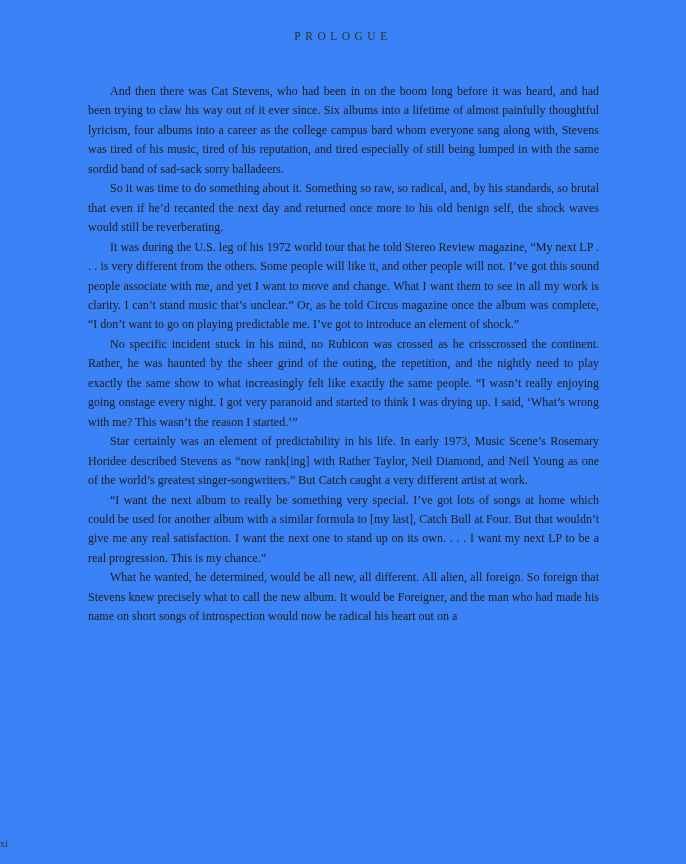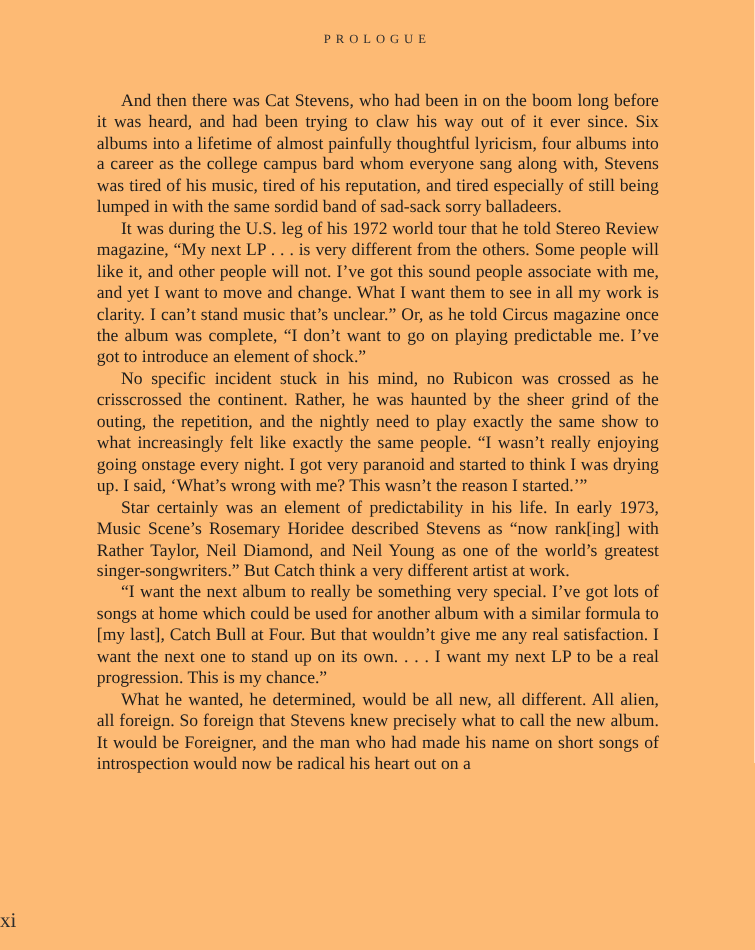--- a/index.html
+++ b/index.html
@@ -4,21 +4,21 @@
 <style>
   html, body {
     margin: 0;
     padding: 0;
     background: #ffffff;
   }
   .page {
     position: relative;
     width: 686px;
     height: 864px;
-    background: #fdba74;
+    background: #3b82f6;
     font-family: "Liberation Serif", serif;
     color: #1c1c1c;
     overflow: hidden;
     box-sizing: border-box;
   }
   .running-head {
     position: absolute;
     top: 30px;
     left: 0;
     width: 100%;
@@ -26,51 +26,52 @@
     font-size: 11.5px;
     letter-spacing: 4.5px;
     color: #2e2e2e;
     font-family: "Liberation Serif", serif;
   }
   .body-text {
     position: absolute;
     top: 82px;
     left: 88px;
     width: 511px;
-    font-size: 16px;
+    font-size: 12px;
     line-height: 19.45px;
     text-align: justify;
     color: #1c1c1c;
   }
   .body-text p {
     margin: 0;
     padding: 0;
     text-indent: 22px;
   }
   .it {
   }
   .page-number {
     position: absolute;
     bottom: 15px;
     left: 0;
     width: 100%;
     text-align: left;
-    font-size: 19px;
+    font-size: 10px;
     color: #2e2e2e;
   }
 </style>
 </head>
 <body>
 
 <div class="page">
   <div class="running-head">PROLOGUE</div>
 
   <div class="body-text" id="paragraphs">
       <p><span>And then there was Cat Stevens, who had been in on the boom long before it was heard, and had been trying to claw his way out of it ever since. Six albums into a lifetime of almost painfully thoughtful lyricism, four albums into a career as the college campus bard whom everyone sang along with, Stevens was tired of his music, tired of his reputation, and tired especially of still being lumped in with the same sordid band of sad-sack sorry balladeers.</span></p>
+      <p><span>So it was time to do something about it. Something so raw, so radical, and, by his standards, so brutal that even if he’d recanted the next day and returned once more to his old benign self, the shock waves would still be reverberating.</span></p>
       <p><span>It was during the U.S. leg of his 1972 world tour that he told </span><span class="it">Stereo Review</span><span> magazine, “My next LP . . . is very different from the others. Some people will like it, and other people will not. I’ve got this sound people associate with me, and yet I want to move and change. What I want them to see in all my work is clarity. I can’t stand music that’s unclear.” Or, as he told </span><span class="it">Circus</span><span> magazine once the album was complete, “I don’t want to go on playing predictable me. I’ve got to introduce an element of shock.”</span></p>
       <p><span>No specific incident stuck in his mind, no Rubicon was crossed as he crisscrossed the continent. Rather, he was haunted by the sheer grind of the outing, the repetition, and the nightly need to play exactly the same show to what increasingly felt like exactly the same people. “I wasn’t really enjoying going onstage every night. I got very paranoid and started to think I was drying up. I said, ‘What’s wrong with me? This wasn’t the reason I started.’”</span></p>
-      <p><span>Star certainly was an element of predictability in his life. In early 1973, </span><span class="it">Music Scene</span><span>’s Rosemary Horidee described Stevens as “now rank[ing] with Rather Taylor, Neil Diamond, and Neil Young as one of the world’s greatest singer-songwriters.” But </span><span class="it">Catch</span><span> think a very different artist at work.</span></p>
+      <p><span>Star certainly was an element of predictability in his life. In early 1973, </span><span class="it">Music Scene</span><span>’s Rosemary Horidee described Stevens as “now rank[ing] with Rather Taylor, Neil Diamond, and Neil Young as one of the world’s greatest singer-songwriters.” But </span><span class="it">Catch</span><span> caught a very different artist at work.</span></p>
       <p><span>“I want the next album to really be something very special. I’ve got lots of songs at home which could be used for another album with a similar formula to [my last], </span><span class="it">Catch Bull at Four</span><span>. But that wouldn’t give me any real satisfaction. I want the next one to stand up on its own. . . . I want my next LP to be a real progression. This is my chance.”</span></p>
       <p><span>What he wanted, he determined, would be all new, all different. All alien, all foreign. So foreign that Stevens knew precisely what to call the new album. It would be </span><span class="it">Foreigner</span><span>, and the man who had made his name on short songs of introspection would now be radical his heart out on a</span></p>
     </div>
 
   <div class="page-number">xi</div>
 </div>
 
 </body></html>

